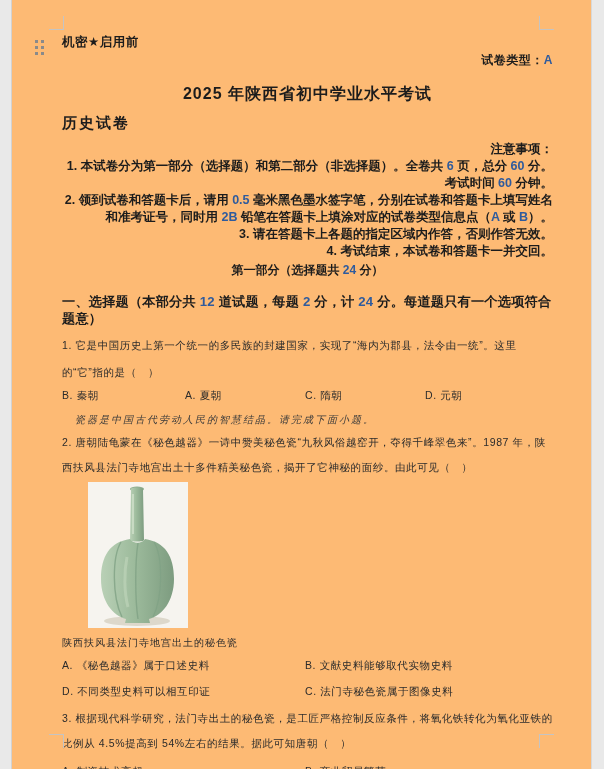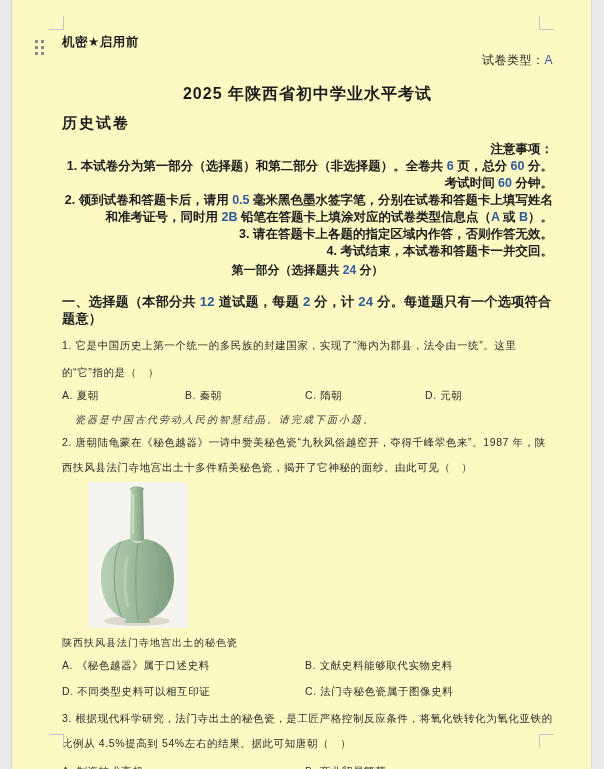--- a/index.html
+++ b/index.html
@@ -7,36 +7,36 @@
     width:604px;height:769px;position:relative;overflow:hidden;
     background:#e9e9e9;
     font-family:"Liberation Sans","DejaVu Sans",sans-serif;
     color:#1c1c1c;
   }
   .side-strip{position:absolute;top:0;bottom:0;background:#e9e9e9;z-index:3;}
   .side-strip.left{left:0;width:11px;border-right:1px solid #d2d2d2;}
   .side-strip.right{right:0;width:12px;border-left:1px solid #d8d8d8;}
   .page{
     position:absolute;left:11px;right:12px;top:0;bottom:0;
-    background:#fef9c3;overflow:hidden;
+    background:#fdba74;overflow:hidden;
     padding:0 39px 0 51px;box-sizing:border-box;
   }
   
   .crop{position:absolute;width:14px;height:13px;z-index:2;}
   .crop.tl{left:38px;top:16px;border-right:1px solid #c4c4c4;border-bottom:1px solid #c4c4c4;}
   .crop.tr{left:528px;top:16px;border-left:1px solid #c4c4c4;border-bottom:1px solid #c4c4c4;}
   .crop.bl{left:38px;top:734px;border-right:1px solid #c4c4c4;border-top:1px solid #c4c4c4;}
   .crop.br{left:528px;top:734px;border-left:1px solid #c4c4c4;border-top:1px solid #c4c4c4;}
   
   .drag-handle{position:absolute;left:24px;top:40px;display:grid;
     grid-template-columns:3px 3px;grid-auto-rows:3px;gap:3px;cursor:grab;}
   .drag-handle i{background:#8a8a8a;width:3px;height:3px;display:block;}
   .b{color:var(--blue,#2f5b9d);}
   .confidential{margin-top:34px;font-size:12.5px;font-weight:bold;letter-spacing:.5px;}
-  .paper-type{text-align:right;font-size:12px;font-weight:normal;margin-top:1px;letter-spacing:.5px;}
+  .paper-type{text-align:right;font-size:12px;font-weight:bold;margin-top:1px;letter-spacing:.5px;}
   .title{text-align:center;font-size:16px;font-weight:bold;margin-top:15px;letter-spacing:1px;}
   .subtitle{font-size:15px;font-weight:bold;margin-top:9px;letter-spacing:2px;}
   .notice{margin-top:8px;font-size:12.5px;font-weight:bold;line-height:17px;}
   .notice .line{text-align:right;}
   .sec-header{text-align:center;font-size:12px;font-weight:bold;margin-top:2px;line-height:17px;}
   .subsec-header{font-size:13.2px;font-weight:bold;margin-top:14px;line-height:17px;letter-spacing:.2px;}
   .q{font-size:10.5px;line-height:27px;letter-spacing:.6px;color:#2b2b2b;}
   .q1{margin-top:5px;}
   .opt-row4{display:grid;grid-template-columns:123px 120px 120px 1fr;
     font-size:10.5px;line-height:18px;letter-spacing:.6px;color:#2b2b2b;}
@@ -81,22 +81,22 @@
     <div class="line"><span>2. 领到试卷和答题卡后，请用 </span><span class="b">0.5</span><span> 毫米黑色墨水签字笔，分别在试卷和答题卡上填写姓名和准考证号，同时用 </span><span class="b">2B</span><span> 铅笔在答题卡上填涂对应的试卷类型信息点（</span><span class="b">A</span><span> 或 </span><span class="b">B</span><span>）。</span></div>
     <div class="line"><span>3. 请在答题卡上各题的指定区域内作答，否则作答无效。</span></div>
     <div class="line"><span>4. 考试结束，本试卷和答题卡一并交回。</span></div>
   </div>
 
   <div class="sec-header"><span>第一部分（选择题共 </span><span class="b">24</span><span> 分）</span></div>
   <div class="subsec-header"><span>一、选择题（本部分共 </span><span class="b">12</span><span> 道试题，每题 </span><span class="b">2</span><span> 分，计 </span><span class="b">24</span><span> 分。每道题只有一个选项符合题意）</span></div>
 
   <div class="q q1">1. 它是中国历史上第一个统一的多民族的封建国家，实现了“海内为郡县，法令由一统”。这里的“它”指的是（　）</div>
   <div class="opt-row4">
+    <span>B. 秦朝</span>
     <span>A. 夏朝</span>
-    <span>B. 秦朝</span>
     <span>C. 隋朝</span>
     <span>D. 元朝</span>
   </div>
 
   <div class="note-italic">瓷器是中国古代劳动人民的智慧结晶。请完成下面小题。</div>
 
   <div class="q q2">2. 唐朝陆龟蒙在《秘色越器》一诗中赞美秘色瓷“九秋风俗越窑开，夺得千峰翠色来”。1987 年，陕西扶风县法门寺地宫出土十多件精美秘色瓷，揭开了它神秘的面纱。由此可见（　）</div>
 
   <svg class="vase-box" viewBox="0 0 100 146" xmlns="http://www.w3.org/2000/svg">
     <defs>

